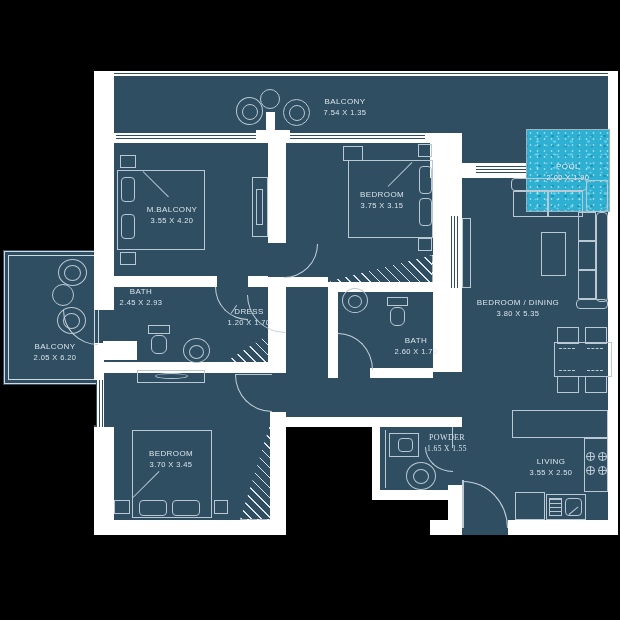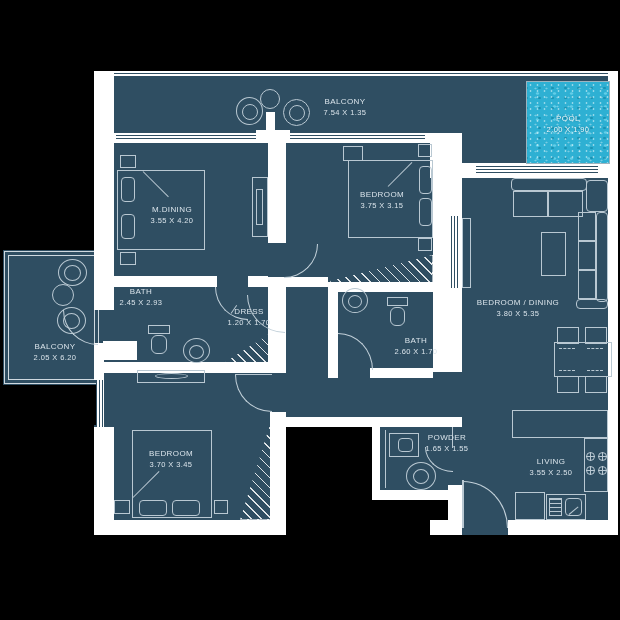--- a/index.html
+++ b/index.html
@@ -23,21 +23,21 @@
       font-size:8px;letter-spacing:.4px;line-height:11px;white-space:nowrap;}
   .room-label .nm{display:block;}
   .room-label .dm{display:block;font-size:7.5px;}
   .pool{position:absolute;background-color:#2eb0d3;border:1px solid #9db3be;box-sizing:border-box;
     background-image:
       radial-gradient(rgba(255,255,255,.55) .5px, transparent 1.3px),
       radial-gradient(rgba(255,255,255,.35) .6px, transparent 1.5px),
       radial-gradient(rgba(10,125,155,.55) 1px, transparent 2px),
       radial-gradient(rgba(150,235,252,.5) 1px, transparent 2.2px);
     background-size:7px 6px,11px 9px,13px 10px,17px 13px;
-    background-position:0 0,3px 2px,6px 1px,2px 5px;}
+    background-position:0 0,3px 2px,6px 1px,2px 5px;margin-top:48px;}
   .pool .room-label{color:#eef9fd;text-shadow:0 0 2px rgba(0,90,120,.8);}
   .burner{position:absolute;width:9px;height:9px;border:1px solid #b9c8d2;border-radius:50%;box-sizing:border-box;}
   .burner:before,.burner:after{content:"";position:absolute;background:#b9c8d2;}
   .burner:before{left:3px;top:-1px;width:1px;height:9px;}
   .burner:after{top:3px;left:-1px;height:1px;width:9px;}
   .dash{position:absolute;border-top:1px dashed #b9c8d2;}
 </style>
 </head>
 <body>
 
@@ -202,21 +202,21 @@
   <div class="arc" style="left:463px;top:481px;width:45px;height:47px;border-top-width:1px;border-right-width:1px;border-top-right-radius:100% 100%;"></div>
   <div class="line" style="left:462px;top:480px;width:2px;height:48px;"></div>
 
   <div class="diag" style="left:231px;top:313px;width:10px;transform:rotate(-55deg);"></div>
 
   <div class="room-label" style="left:345px;top:107px;">
     <span class="nm">BALCONY</span>
     <span class="dm">7.54 X 1.35</span>
   </div>
   <div class="room-label" style="left:172px;top:215px;">
-    <span class="nm">M.DINING</span>
+    <span class="nm">M.BALCONY</span>
     <span class="dm">3.55 X 4.20</span>
   </div>
   <div class="room-label" style="left:382px;top:200px;">
     <span class="nm">BEDROOM</span>
     <span class="dm">3.75 X 3.15</span>
   </div>
   <div class="room-label" style="left:141px;top:297px;">
     <span class="nm">BATH</span>
     <span class="dm">2.45 X 2.93</span>
   </div>
@@ -233,21 +233,21 @@
     <span class="dm">3.70 X 3.45</span>
   </div>
   <div class="room-label" style="left:416px;top:346px;">
     <span class="nm">BATH</span>
     <span class="dm">2.60 X 1.70</span>
   </div>
   <div class="room-label" style="left:518px;top:308px;">
     <span class="nm">BEDROOM / DINING</span>
     <span class="dm">3.80 X 5.35</span>
   </div>
-  <div class="room-label" style="left:447px;top:443px;">
+  <div class="room-label" style="left:447px;top:443px;font-family:Liberation Serif, serif;">
     <span class="nm">POWDER</span>
     <span class="dm">1.65 X 1.55</span>
   </div>
   <div class="room-label" style="left:551px;top:467px;">
     <span class="nm">LIVING</span>
     <span class="dm">3.55 X 2.50</span>
   </div>
 
 </div>
 

